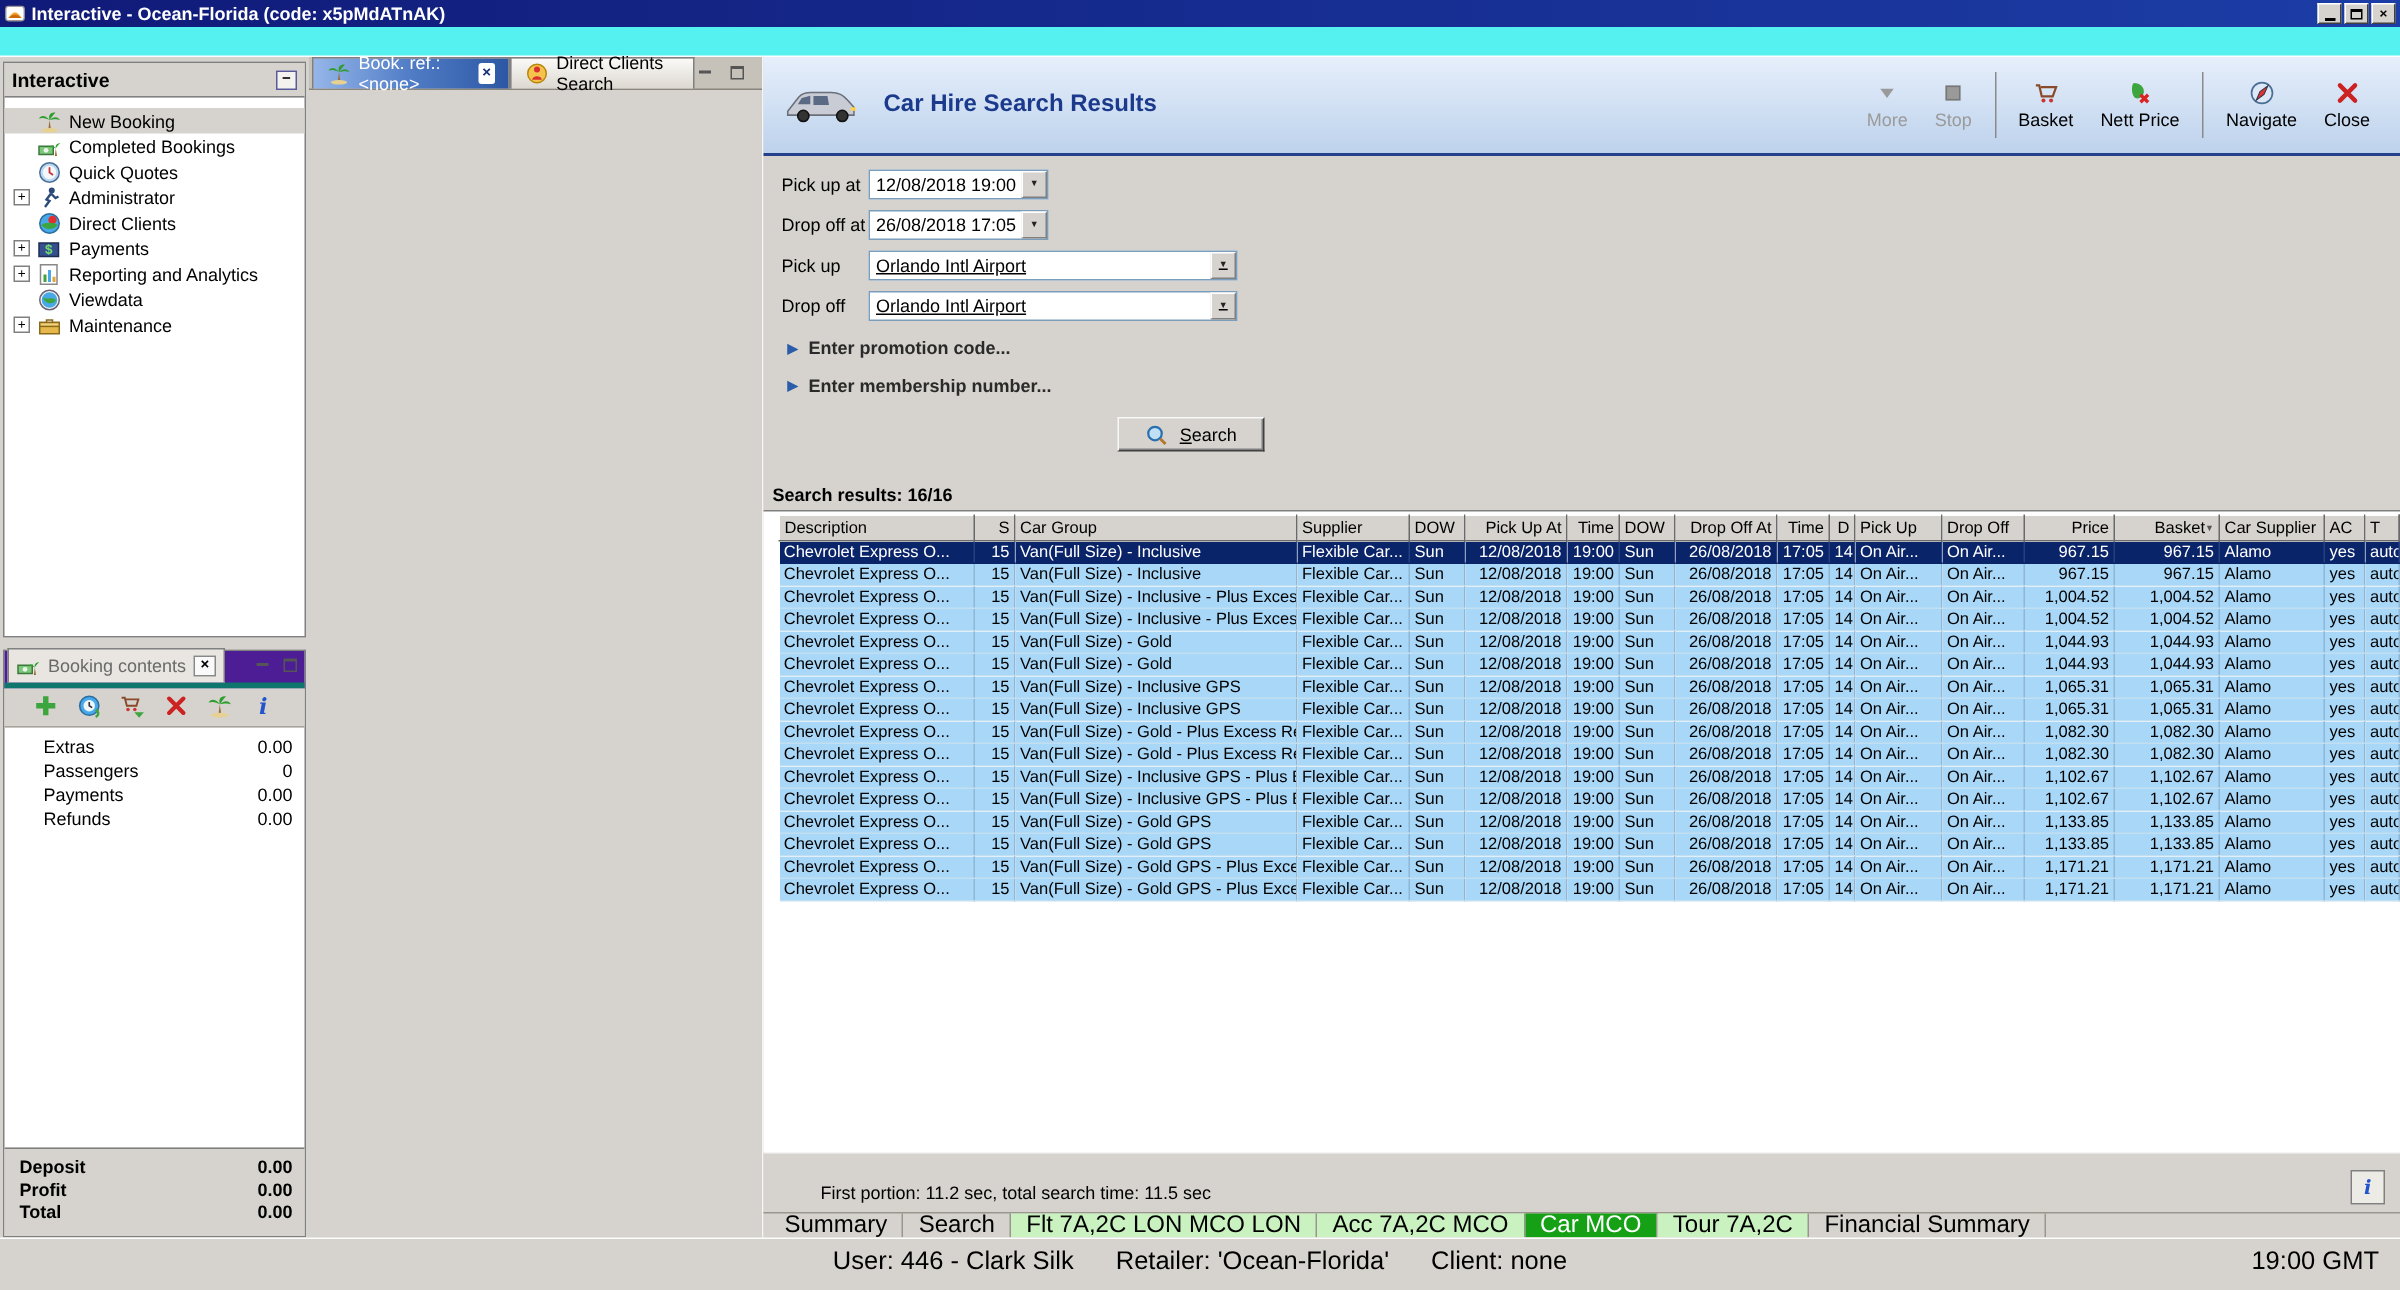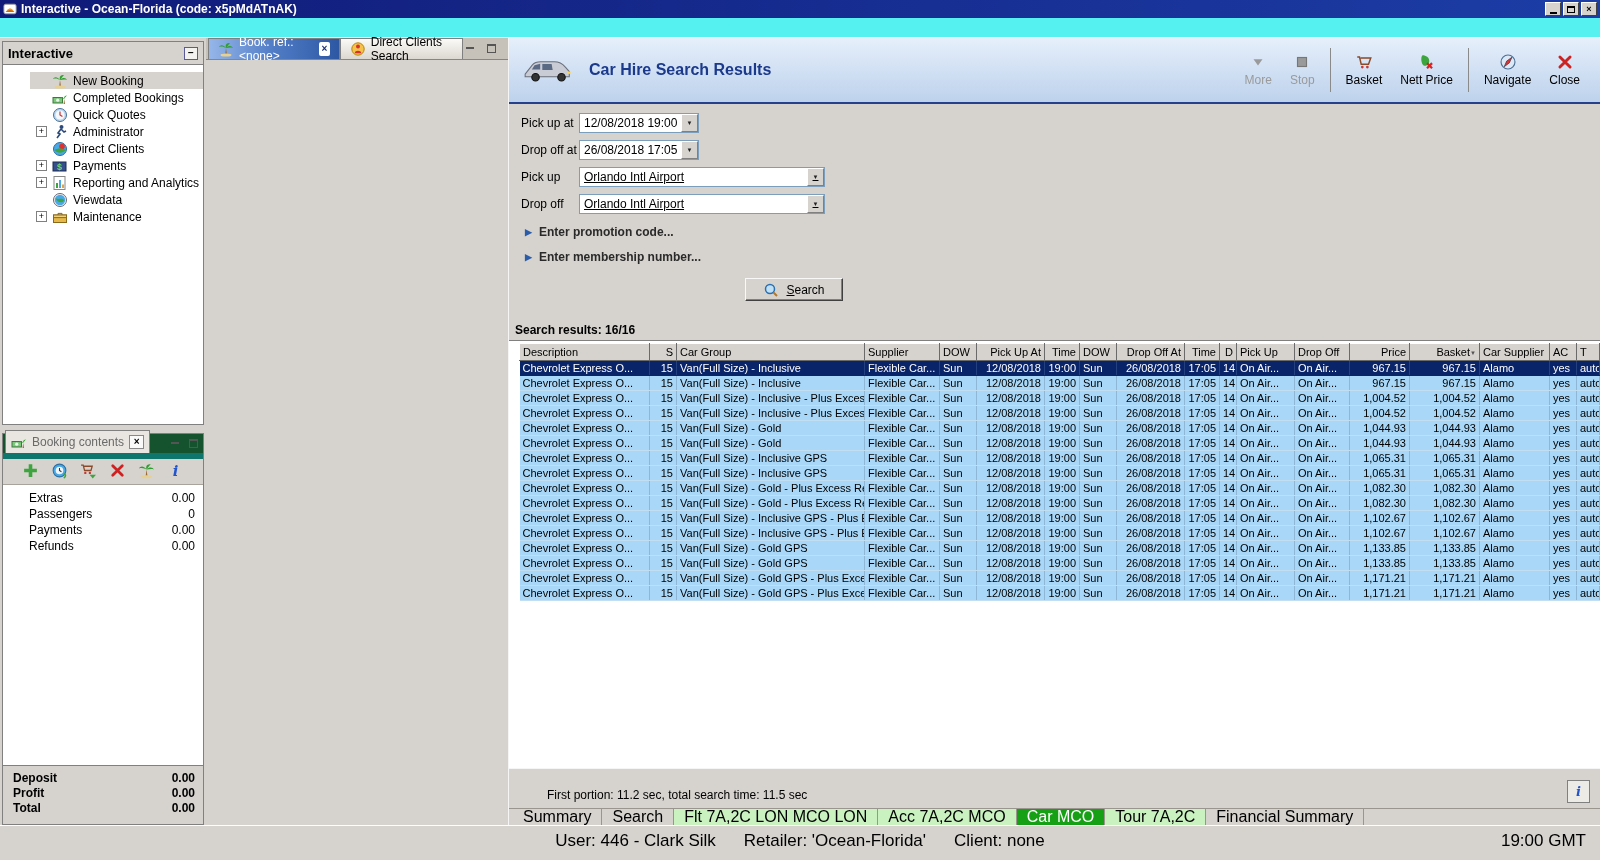--- a/index.html
+++ b/index.html
@@ -29,30 +29,30 @@
   .app-body { display:flex; height:787px; background:#d6d3ce; }
 
   
   .sidebar { width:206px; flex:none; display:flex; flex-direction:column; padding:3px 2px 0 2px; }
   .interactive-panel { height:384px; background:#fff; border:1px solid #808080;
     display:flex; flex-direction:column; }
   .panel-header { height:23px; background:#d6d3ce; border-bottom:1px solid #808080;
     display:flex; align-items:center; padding:0 5px; font-weight:bold; font-size:13px; }
   .collapse-btn { margin-left:auto; width:14px; height:13px; background:#f4f2ee;
     border:1px solid #5a5a9a; font-size:10px; line-height:10px; text-align:center; }
-  .tree { padding-top:7px;margin-left:27px; }
+  .tree { padding-top:7px; }
   .tree-item { display:flex; align-items:center; height:17px; gap:5px; padding-left:6px; }
   .tree-item.selected { background:#d6d3ce; }
   .expand-box { width:11px; height:11px; background:#fff; border:1px solid #808080;
     font-size:9px; line-height:9px; text-align:center; flex:none; }
   .expand-box.hidden { visibility:hidden; }
 
   .booking-panel { margin-top:8px; flex:1; background:#fff; border:1px solid #808080;
     display:flex; flex-direction:column; }
-  .bp-header { height:25px; background:#14532d; border-bottom:6px solid #0f766e;
+  .bp-header { height:25px; background:#4c1d95; border-bottom:4px solid #0f766e;
     display:flex; align-items:flex-end;justify-content:space-between; }
   .bp-tab { display:flex; align-items:center; gap:5px; height:23px; padding:0 5px;
     margin-left:2px; background:#e9e6e1; border:1px solid #808080; border-bottom:none; color:#6a6a6a; }
   .bp-close { width:15px; height:14px; background:#fafafa; border:1px solid #888; color:#000;
     font-weight:bold; font-size:10px; line-height:12px; text-align:center; }
   .bp-winbtns { margin-left:auto; align-self:flex-start; display:flex; gap:4px; padding:3px 3px 0 0; }
   .mini-btn { width:14px; height:12px; display:flex; align-items:center; justify-content:center; }
   .mini-min { width:8px; height:2px; background:#555; }
   .mini-max { width:9px; height:9px; border:1px solid #555; border-top:2px solid #555; }
   .bp-toolbar { height:26px; background:#d6d3ce; border-bottom:1px solid #a8a49c;

